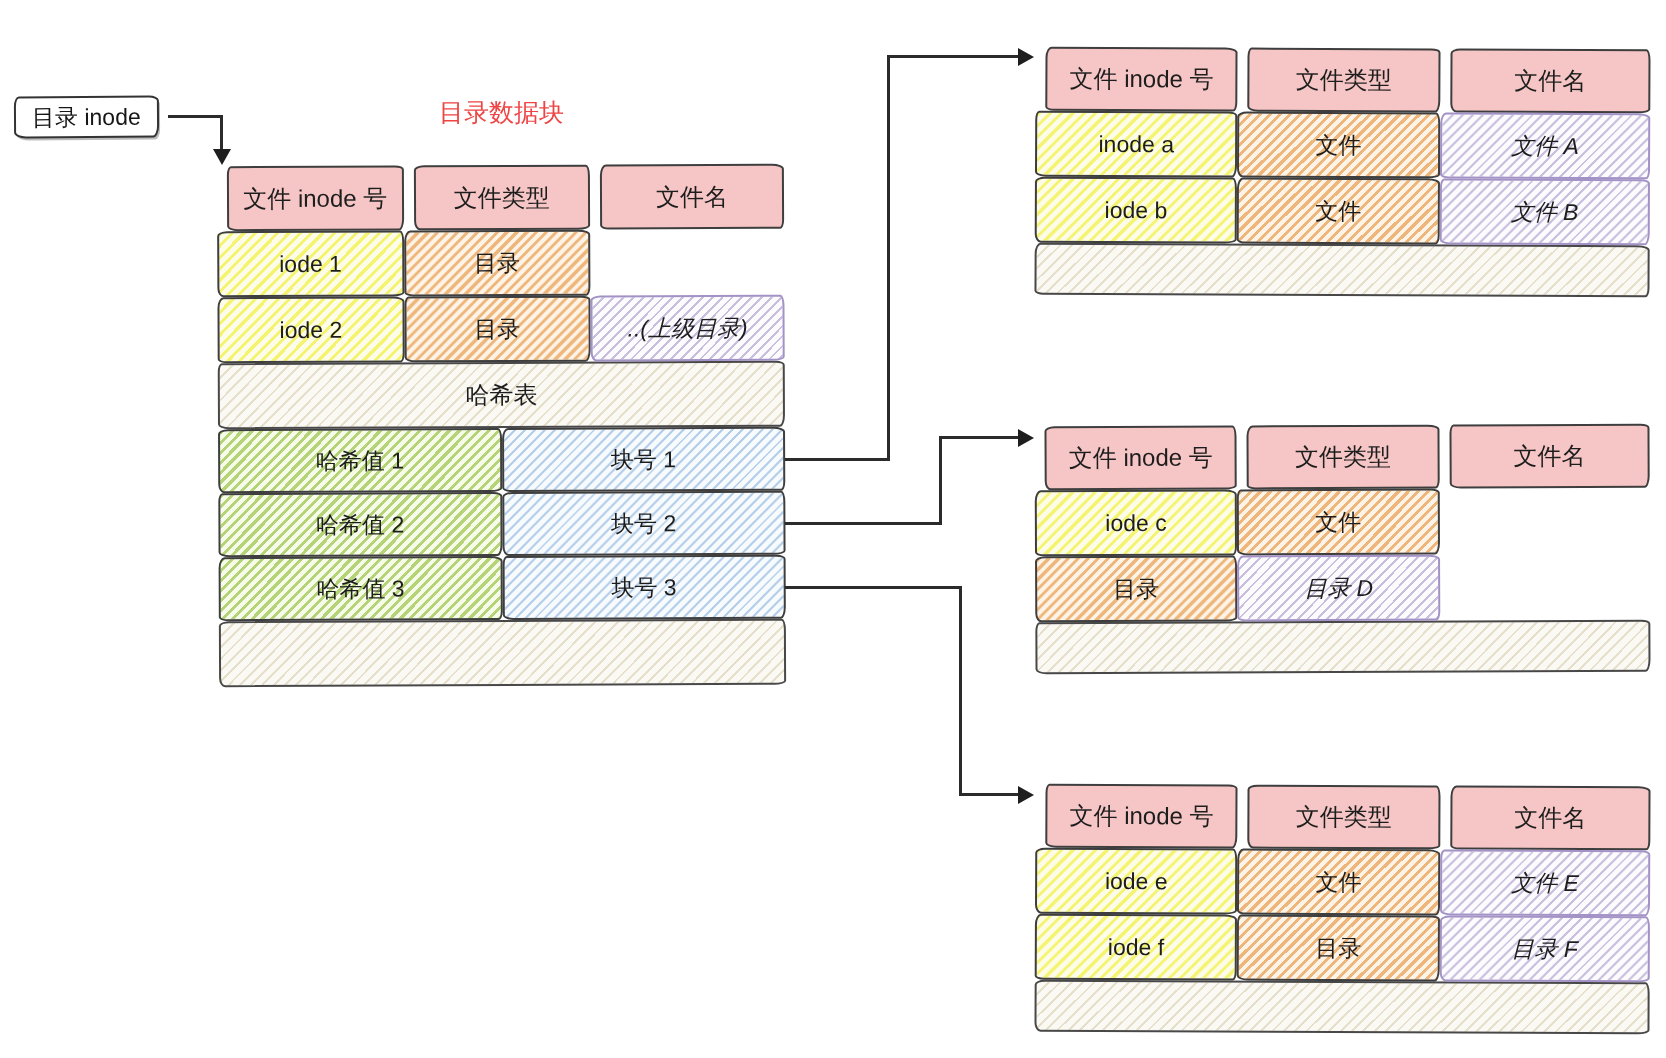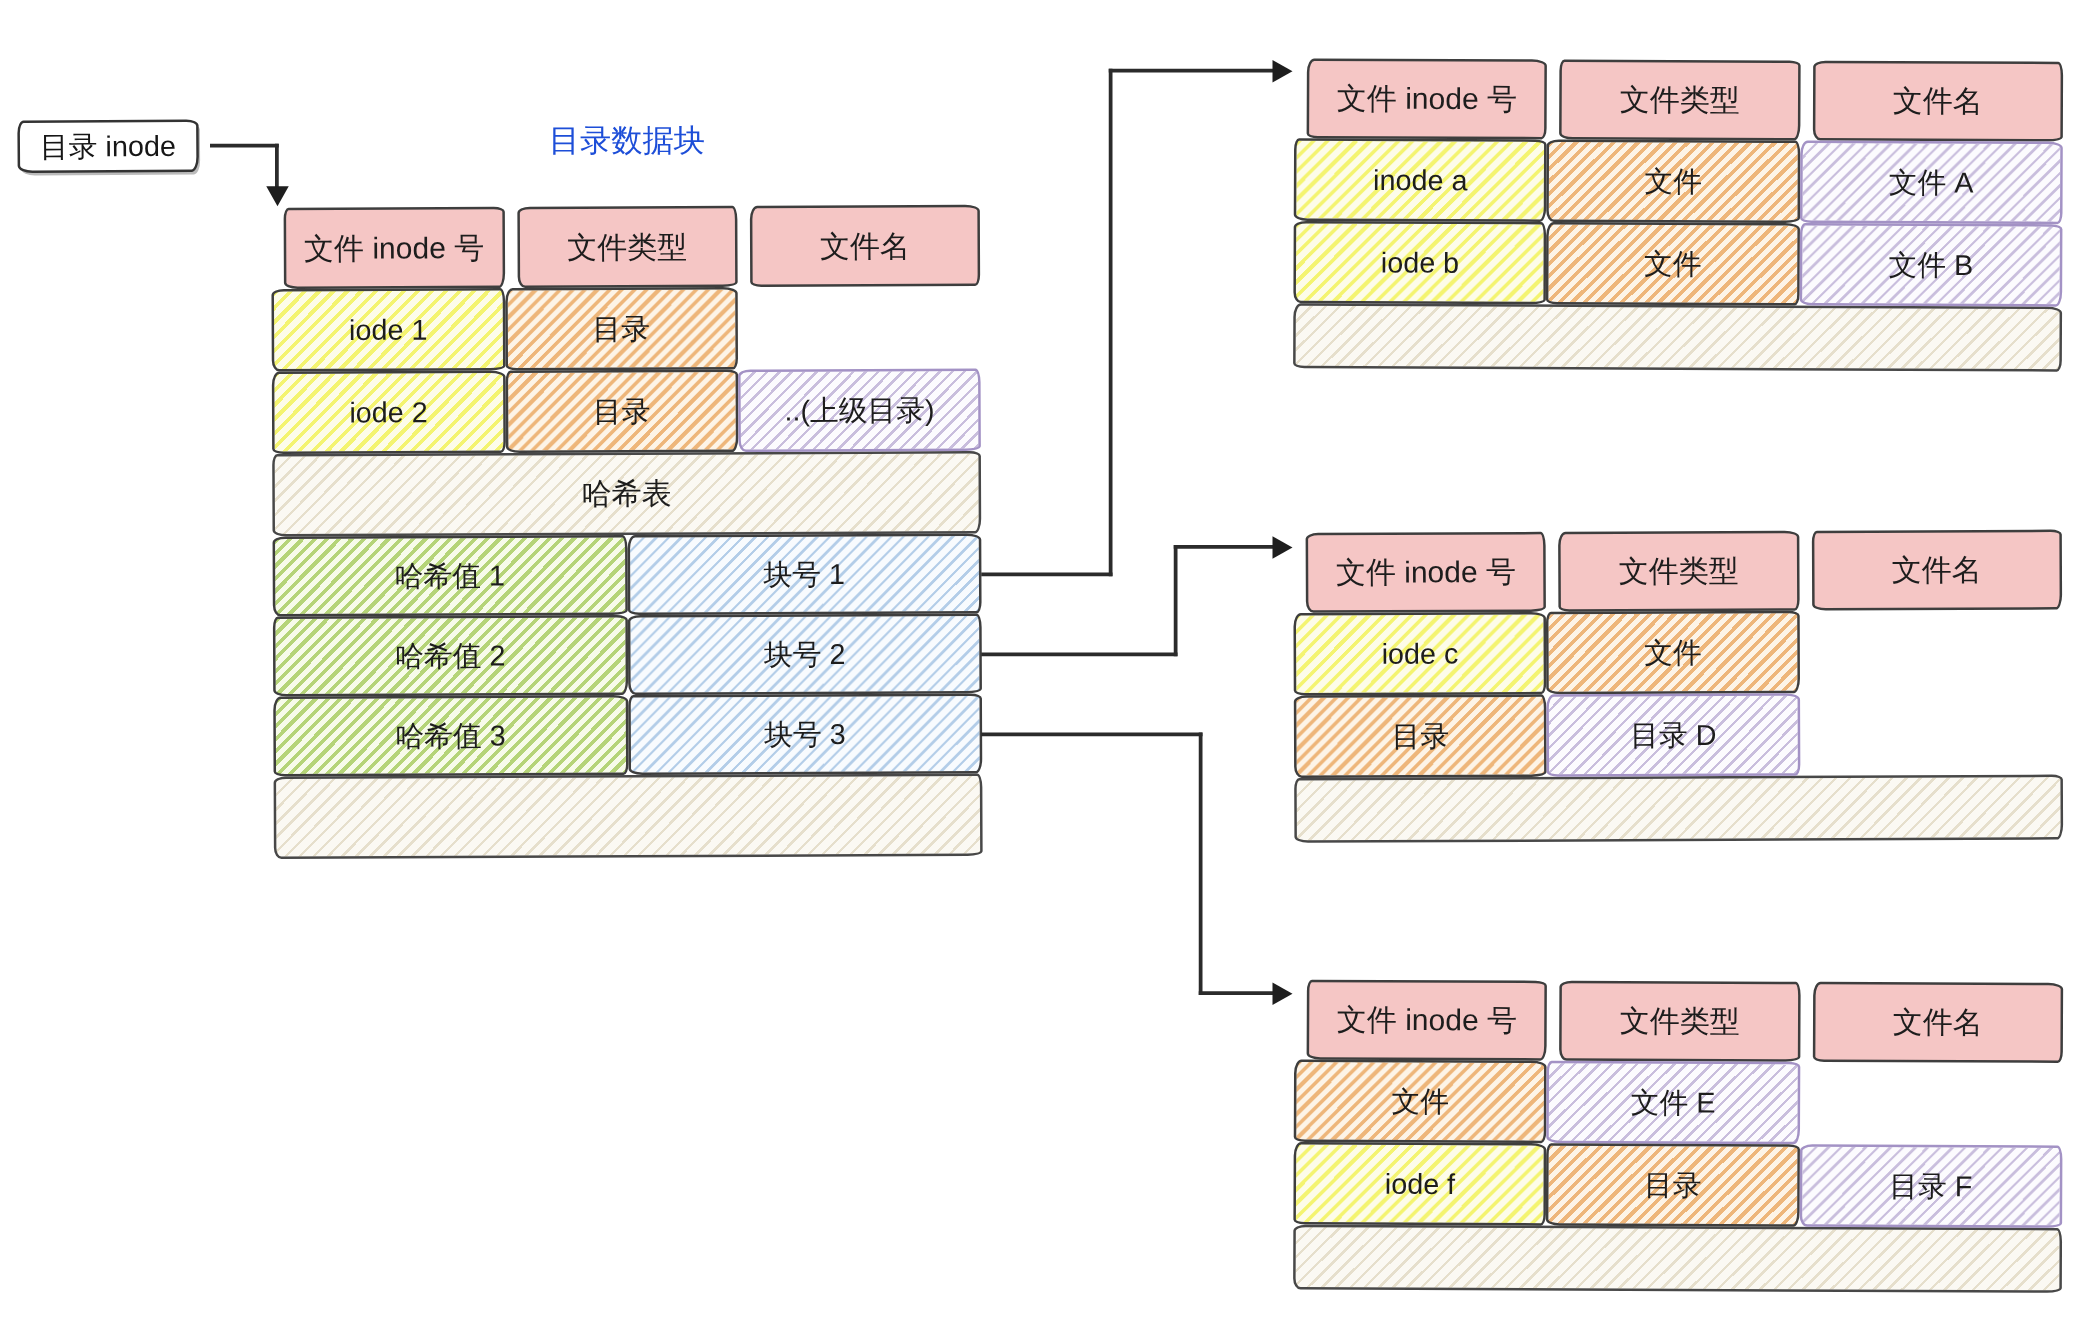--- a/index.html
+++ b/index.html
@@ -10,21 +10,21 @@
   }
   #canvas {
     position:relative; width:1666px; height:1058px;
     background:#ffffff; overflow:hidden;
   }
 
   
   .f-pink   { background:#f5c6c5;margin-left:10px; }
   .f-yellow { background:repeating-linear-gradient(135deg,#f4f470 0 3px,rgba(255,255,255,0) 3px 8px),#fdfce9; }
   .f-orange { background:repeating-linear-gradient(135deg,#eeb67a 0 3px,rgba(255,255,255,0) 3px 7px),#fdf4e7; }
-  .f-purple { background:repeating-linear-gradient(135deg,#c9bedd 0 2px,rgba(255,255,255,0) 2px 7px),#fcfbfe; }
+  .f-purple { background:repeating-linear-gradient(135deg,#c9bedd 0 2px,rgba(255,255,255,0) 2px 7px),#fcfbfe;font-style:italic; }
   .f-green  { background:repeating-linear-gradient(135deg,#b5d478 0 3px,rgba(255,255,255,0) 3px 7px),#f7fbea; }
   .f-blue   { background:repeating-linear-gradient(135deg,#b3cde8 0 2px,rgba(255,255,255,0) 2px 7px),#f8fbfe; }
   .f-beige  { background:repeating-linear-gradient(135deg,#e6dfcc 0 2px,rgba(255,255,255,0) 2px 8px),#fbf9f3; }
 
   
   .dtable { position:absolute; }
   .row { display:grid; }
   .row3 { grid-template-columns:1fr 1fr 1.04fr; }
   .row2 { grid-template-columns:1fr 1fr; }
   .cell {
@@ -52,21 +52,21 @@
   .main-tbl .hashrow { height:64px; }
   .main-tbl .band { height:66px; }
 
   .blk-tbl { left:1035px; width:615px; }
   .blk-tbl .hrow { height:64px; }
   .blk-tbl .brow { height:66px; }
   .blk-tbl .band { height:52px; }
 
   .diagram-title {
     position:absolute; left:218px; top:96px; width:567px;
-    text-align:center; font-size:25px; color:#1d4ed8;
+    text-align:center; font-size:25px; color:#ef4444;
   }
 
   
   .inode-label {
     position:absolute; left:14px; top:96px; height:42px;
     display:flex; align-items:center;
     padding:0 16px; background:#fff;
     border:2.5px solid #333;
     border-radius:5px 10px 6px 12px / 10px 5px 12px 6px;
     font-size:23px; color:#161616;
@@ -185,20 +185,21 @@
     <div class="band f-beige sk1"></div>
   </div>
 
   <div class="dtable blk-tbl rot-b" style="top:785px;">
     <div class="row row3 hrow">
       <div class="cell hdr f-pink sk1">文件 inode 号</div>
       <div class="cell hdr f-pink sk2">文件类型</div>
       <div class="cell hdr f-pink sk3">文件名</div>
     </div>
     <div class="row row3 brow">
+      <div class="cell f-yellow sk2">iode e</div>
       <div class="cell f-orange sk3">文件</div>
       <div class="cell f-purple purple-b sk1">文件 E</div>
     </div>
     <div class="row row3 brow">
       <div class="cell f-yellow sk3">iode f</div>
       <div class="cell f-orange sk1">目录</div>
       <div class="cell f-purple purple-b sk2">目录 F</div>
     </div>
     <div class="band f-beige sk2"></div>
   </div>

